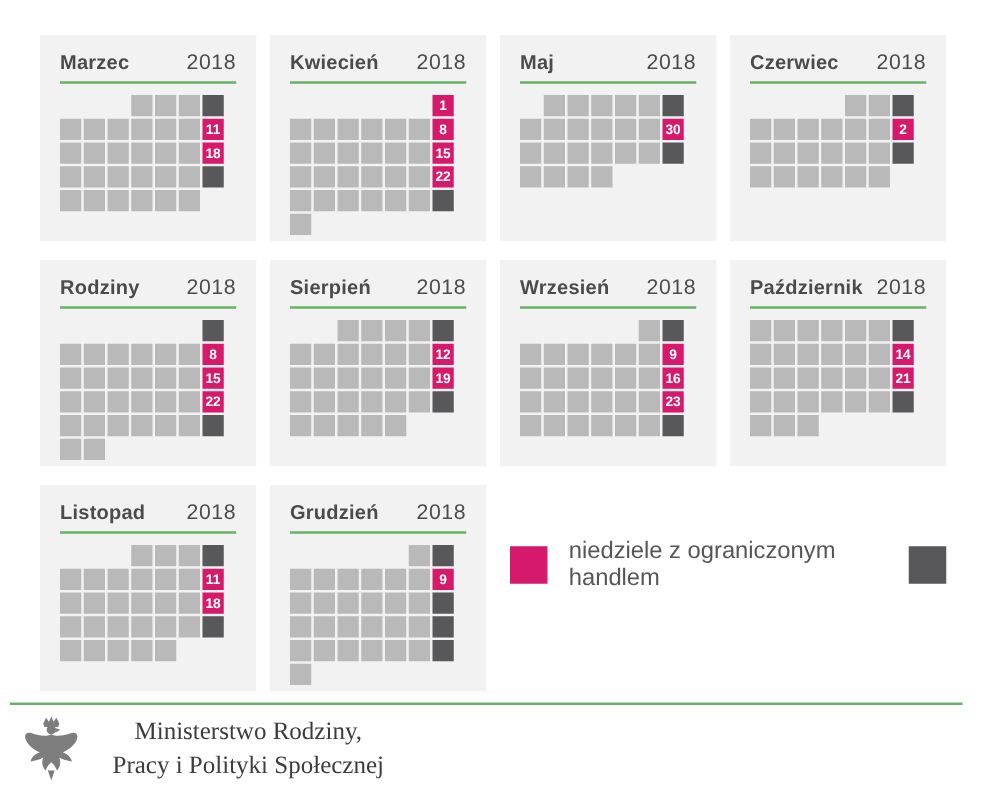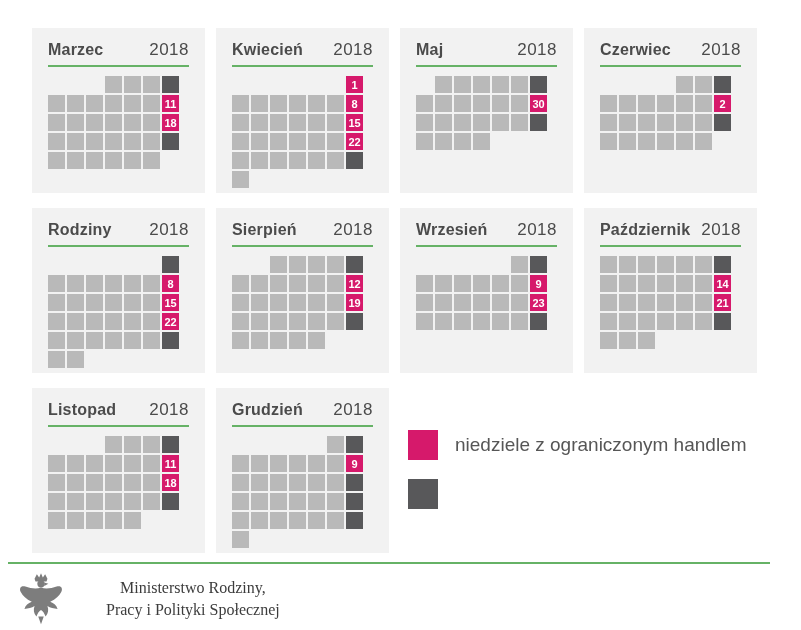--- a/index.html
+++ b/index.html
@@ -42,35 +42,35 @@
   .cell.day{background:var(--day)}
   .cell.trading{background:var(--dark)}
   .cell.restricted{
     background:var(--pink);color:#fff;
     font-size:11px;font-weight:bold;
     display:flex;align-items:center;justify-content:center;
   }
   .legend{
     grid-column:3/5;grid-row:3;
     align-self:start;margin-top:42px;margin-left:8px;
-    display:flex;flex-direction:column;gap:19px;
+    display:flex;flex-direction:row;gap:19px;
   }
   .legend-item{display:flex;align-items:center;gap:17px}
   .legend-swatch{width:30px;height:30px;flex:0 0 30px}
   .legend-swatch.restricted{background:var(--pink)}
   .legend-swatch.trading{background:var(--dark)}
   .legend-label{font-size:19px;color:#565656}
   .footer{position:absolute;left:8px;top:562px;width:762px}
   .footer-divider{height:2px;background:var(--green)}
   .footer-content{display:flex;align-items:center;margin:8px 0 0 10px}
   .eagle{flex:0 0 46px}
   .ministry{
     font-family:"Liberation Serif","DejaVu Serif",serif;
-    font-size:16px;color:#3c3c3c;text-align:center;
-    margin-left:42px;line-height:1.35;
+    font-size:20px;color:#3c3c3c;text-align:center;
+    margin-left:26px;line-height:1.35;
   }
 </style>
 </head>
 <body>
 
 <div class="months-grid">
 
   <div class="month-card">
     <div class="month-header">
       <span class="month-name">Marzec</span>
@@ -418,20 +418,29 @@
           <div class="cell trading"></div>
         </div>
         <div class="cal-row">
           <div class="cell day"></div>
           <div class="cell day"></div>
           <div class="cell day"></div>
           <div class="cell day"></div>
           <div class="cell day"></div>
           <div class="cell day"></div>
           <div class="cell restricted">9</div>
+        </div>
+        <div class="cal-row">
+          <div class="cell day"></div>
+          <div class="cell day"></div>
+          <div class="cell day"></div>
+          <div class="cell day"></div>
+          <div class="cell day"></div>
+          <div class="cell day"></div>
+          <div class="cell restricted">16</div>
         </div>
         <div class="cal-row">
           <div class="cell day"></div>
           <div class="cell day"></div>
           <div class="cell day"></div>
           <div class="cell day"></div>
           <div class="cell day"></div>
           <div class="cell day"></div>
           <div class="cell restricted">23</div>
         </div>

